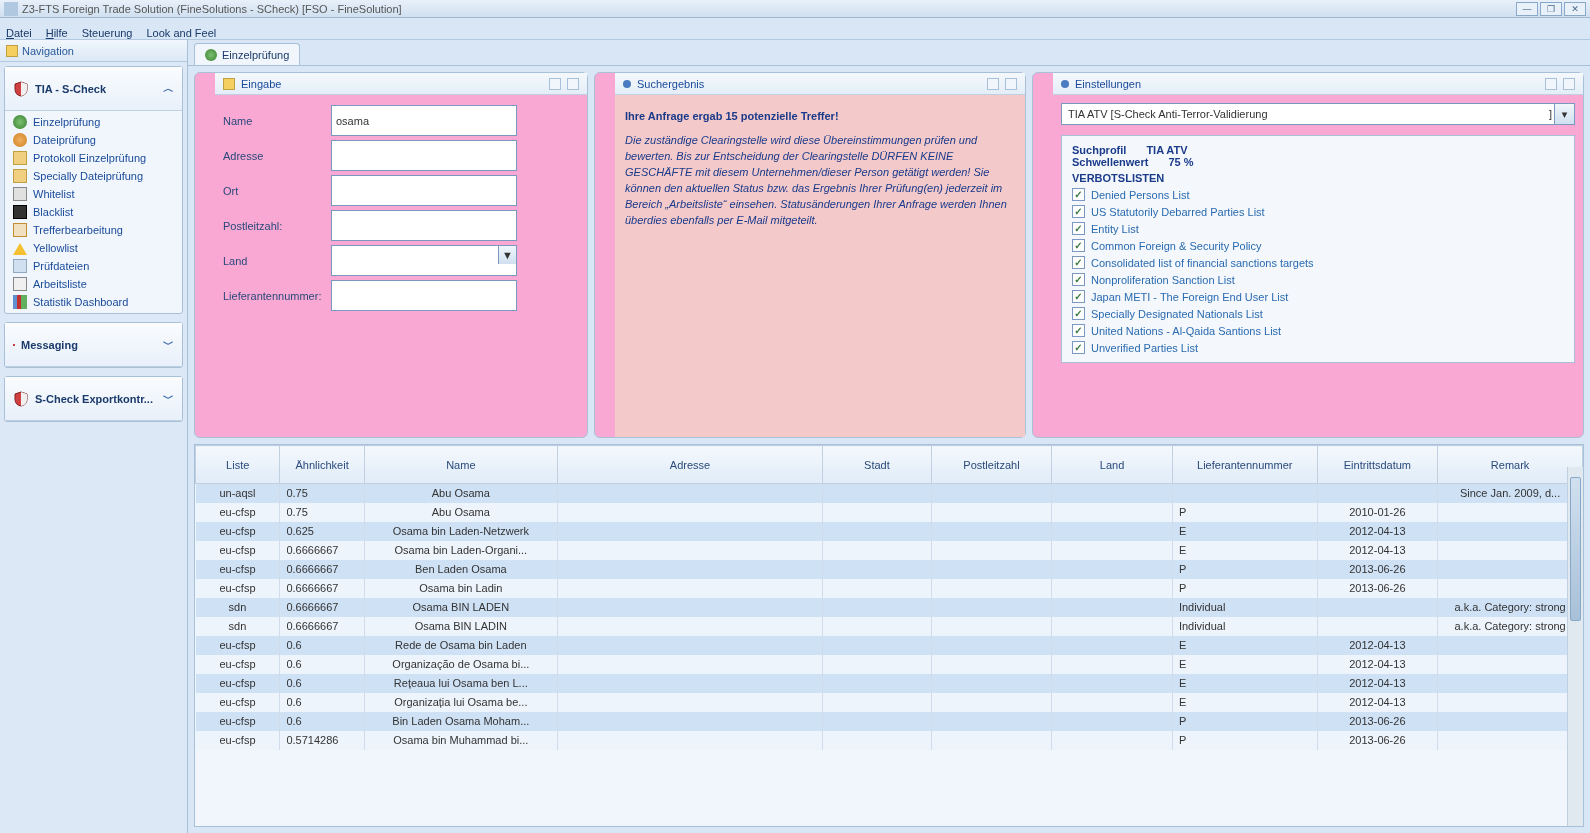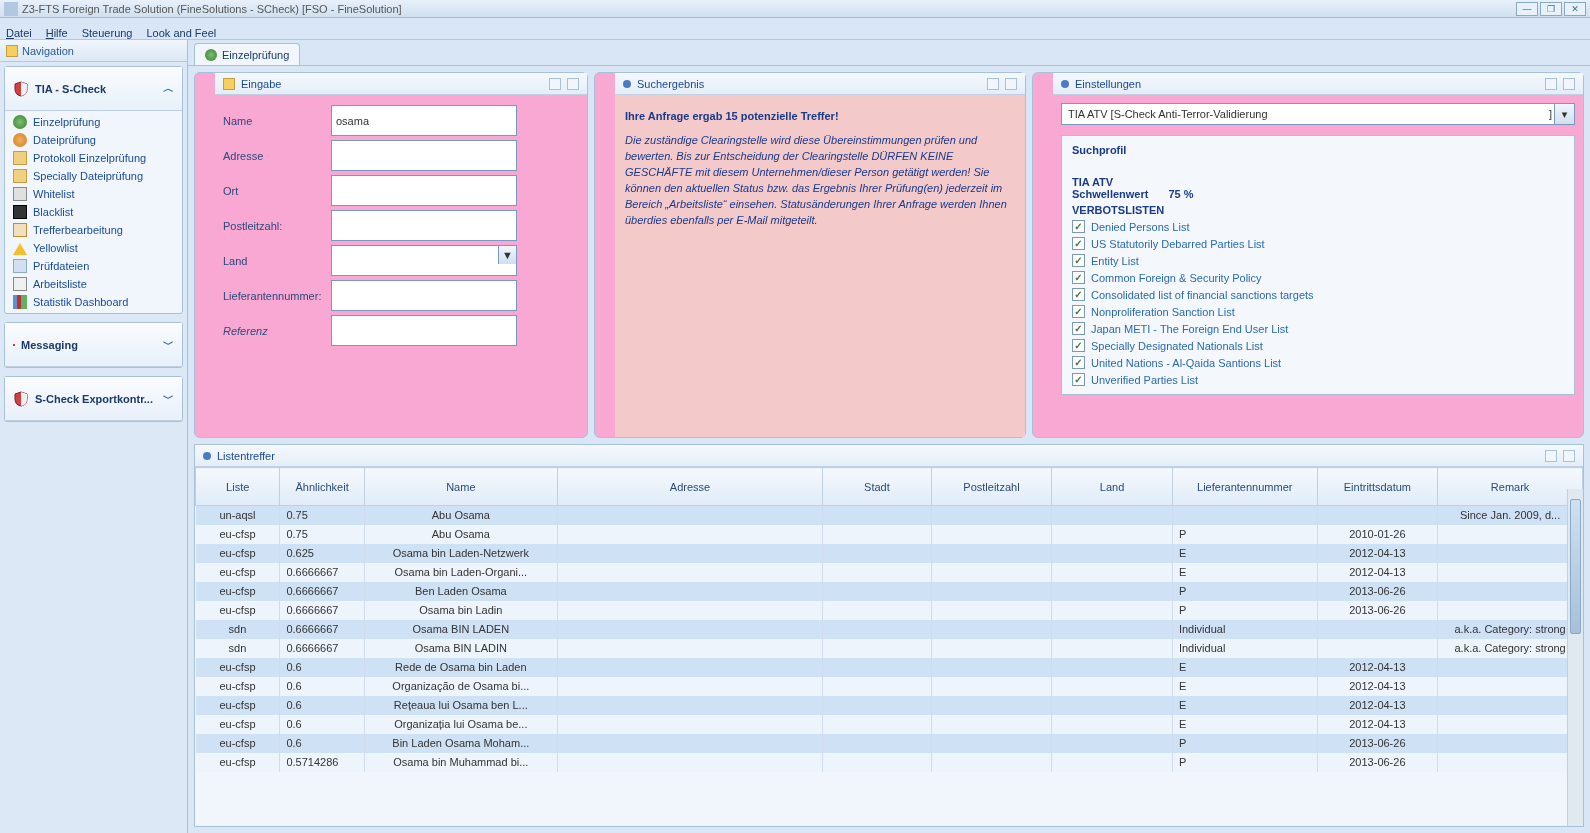--- a/index.html
+++ b/index.html
@@ -71,21 +71,21 @@
 .form-row .ref { font-style: italic; }
 
 .such-body { flex: 1; background: #f3c9ca; padding: 14px 10px; color: #1a3a8a; font-style: italic; line-height: 1.45; }
 .such-body .headline { font-weight: bold; font-style: normal; margin-bottom: 8px; }
 
 .einst-body { padding: 8px; }
 .einst-combo { width: 100%; height: 22px; border: 1px solid #7a98c0; background: #fff; display: flex; align-items: center; padding: 0 6px; margin-bottom: 10px; position: relative; color: #333; }
 .einst-combo .sep { position:absolute; right:22px; color:#333; }
 .einst-combo .arrow { position: absolute; right: 0; top: 0; width: 20px; height: 20px; background: linear-gradient(#f0f6fc, #d0e0f0); border-left: 1px solid #7a98c0; display:flex; align-items:center; justify-content:center; }
 .einst-box { border: 1px solid #a8c0d8; padding: 8px 10px; background: #f4f8fc; }
-.einst-box .kv { display: flex; gap: 20px; color: #1a3a8a; font-weight: bold; flex-direction: column; }
+.einst-box .kv { display: flex; gap: 20px; color: #1a3a8a; font-weight: bold; }
 .einst-box .kv2 { display: flex; gap: 20px; color: #1a3a8a; font-weight: bold; margin-bottom: 2px; }
 .einst-box .sect { font-weight: bold; color: #1a3a8a; margin-top: 4px; }
 .cb-row { display: flex; align-items: center; gap: 6px; margin-top: 4px; color: #2a6ab0; }
 .cb { width: 13px; height: 13px; border: 1px solid #7a98c0; background: #fff; display: flex; align-items: center; justify-content: center; color: #3a7a40; font-size: 10px; font-weight: bold; }
 
 .listen-panel { margin: 0 6px 6px 6px; border: 1px solid #a8c0d8; background: #f0f6fc; flex: 1; display: flex; flex-direction: column; overflow: hidden; }
 .table-wrap { flex: 1; overflow: hidden; position: relative; }
 table { width: 100%; border-collapse: collapse; table-layout: fixed; }
 th { background: linear-gradient(#f4f8fc, #e0ecf8); border: 1px solid #c0d0e0; height: 38px; color: #2a4a7a; font-weight: normal; text-align: center; }
 td { border-right: 1px solid #d0dceb; height: 19px; padding: 0 6px; color: #333; text-align: center; white-space: nowrap; overflow: hidden; text-overflow: ellipsis; }
@@ -239,24 +239,20 @@
               <input style="">
             </div>
           <div class="form-row">
               <label>Land</label>
               <div class="combo">
                 <span class="arrow">▼</span>
               </div>
             </div>
           <div class="form-row">
               <label>Lieferantennummer:</label>
-              <input style="">
-            </div>
-          <div class="form-row">
-              <label class="ref">Referenz</label>
               <input style="">
             </div>
         </div>
       </div>
 
       <div class="panel panel-such">
         <div class="panel-header">
           <span class="dot"></span>
           <span>Suchergebnis</span>
           <div class="hdr-icons">
@@ -337,28 +333,20 @@
                   <span>Unverified Parties List</span>
                 </div>
               </div>
           </div>
         </div>
       </div>
 
     </div>
 
     <div class="listen-panel">
-      <div class="panel-header">
-        <span class="dot"></span>
-        <span>Listentreffer</span>
-        <div class="hdr-icons">
-            <span class="hicn"></span>
-            <span class="hicn"></span>
-          </div>
-      </div>
       <div class="table-wrap">
         <table>
           <colgroup>
             <col style="width:70px">
               <col style="width:70px">
               <col style="width:160px">
               <col style="width:220px">
             <col style="width:90px">
               <col style="width:100px">
               <col style="width:100px">

